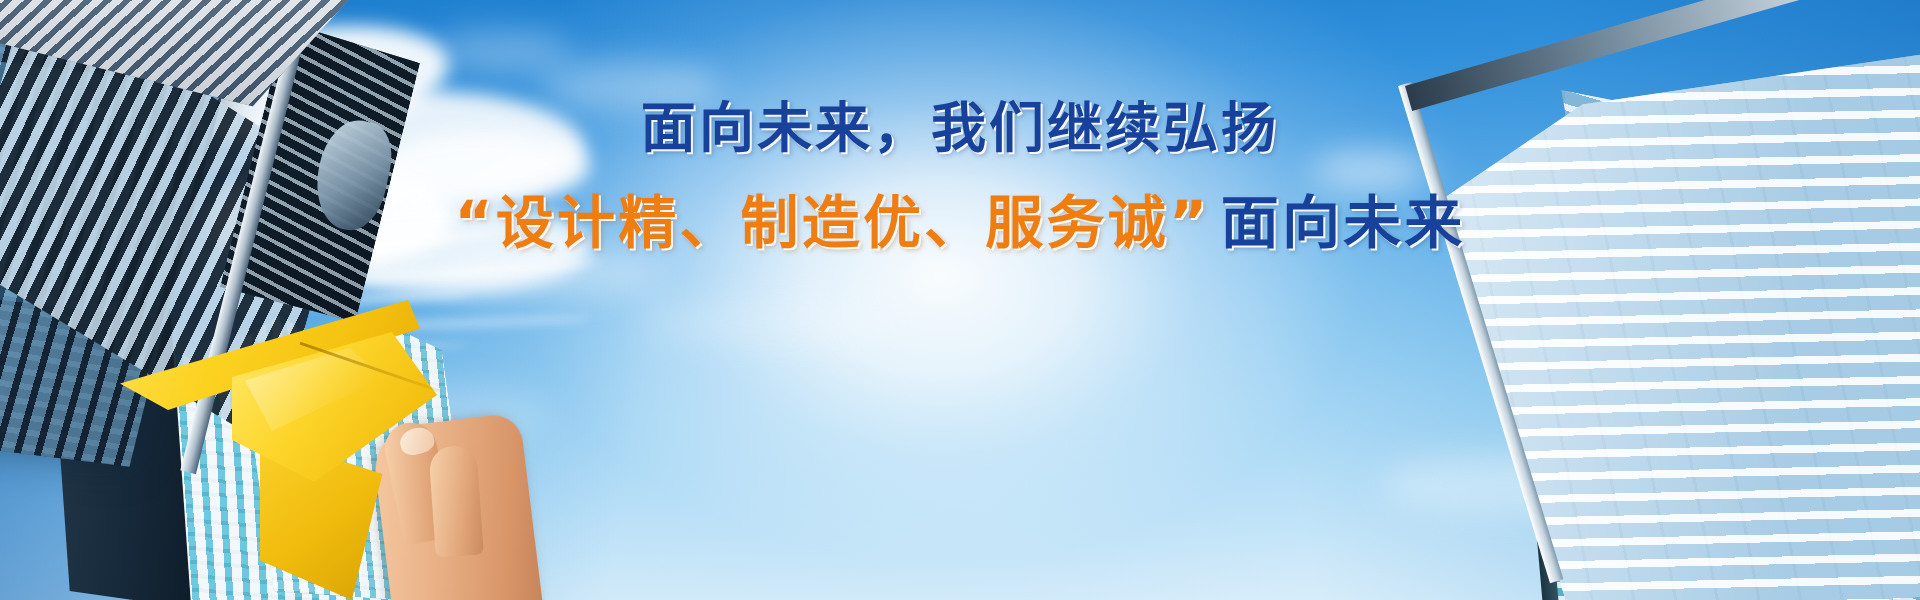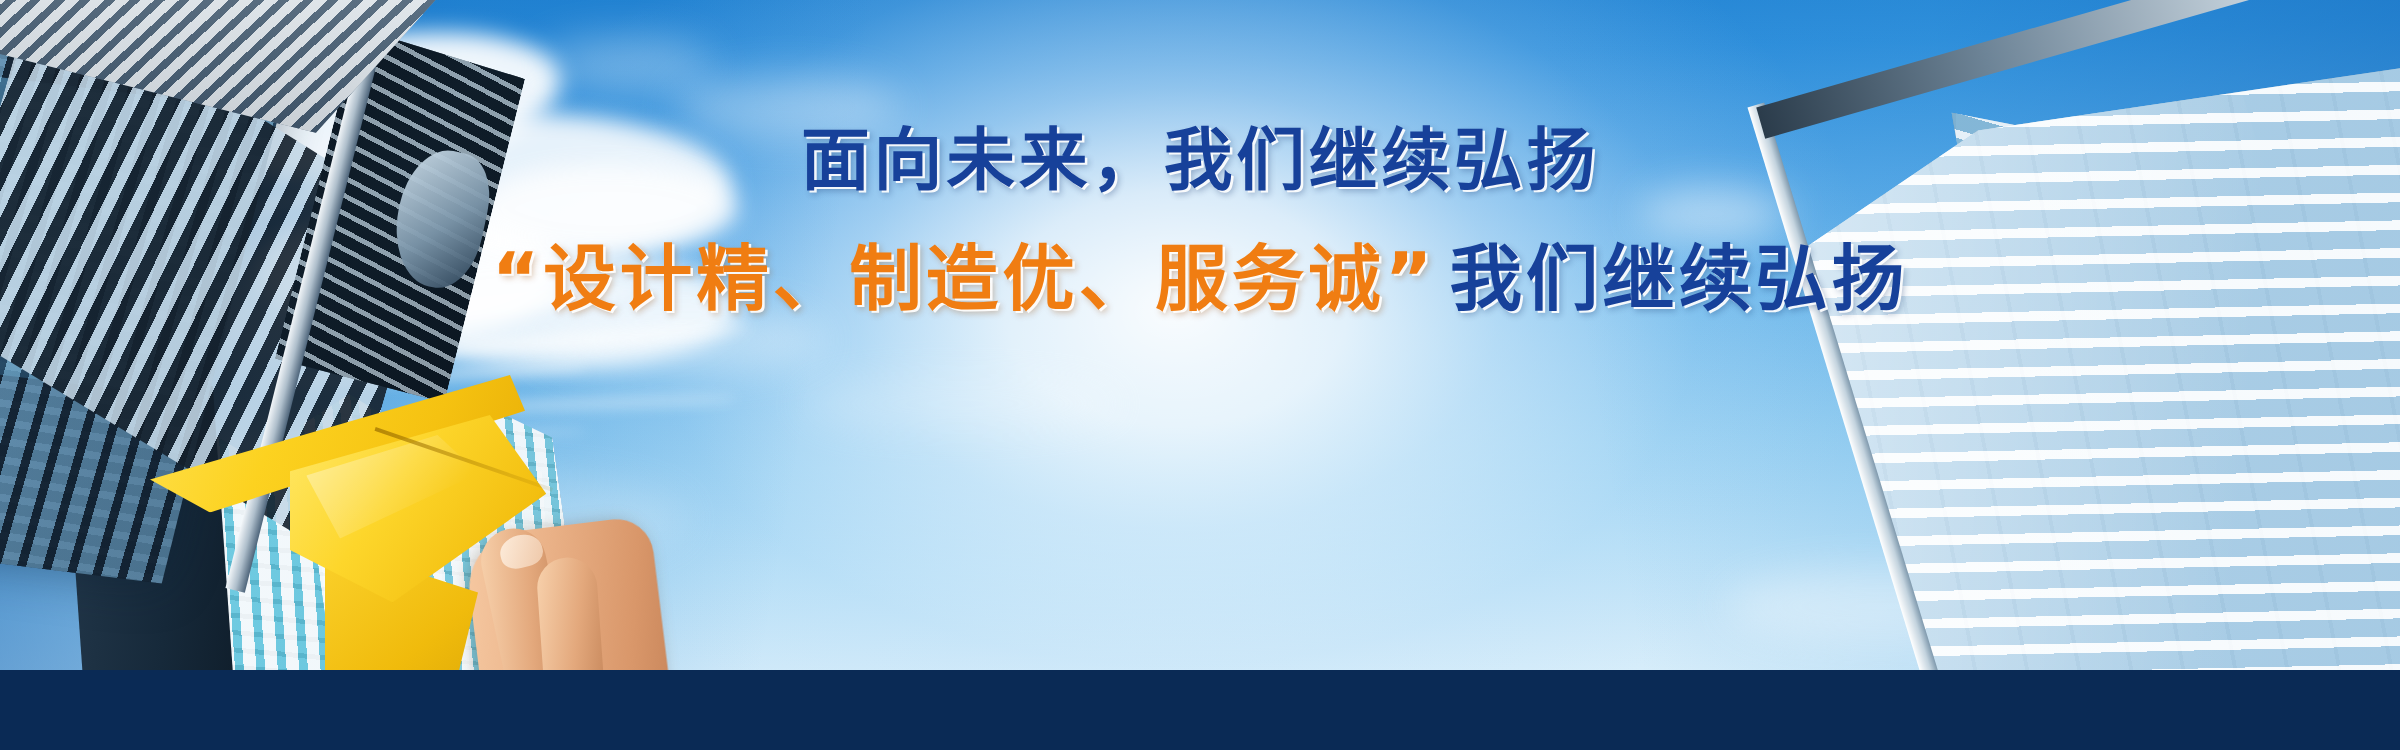--- a/index.html
+++ b/index.html
@@ -2,21 +2,21 @@
 <html lang="zh-CN"><head>
 <meta charset="utf-8">
 <title>Corporate Banner</title>
 <style>
   html,body{margin:0;padding:0;background:#0a2a55;}
   *{box-sizing:border-box;}
 
   .banner{
     position:relative;
     width:1920px;
-    height:536px;
+    height:600px;
     overflow:hidden;
     font-family:"DejaVu Sans","Liberation Sans",sans-serif;
     background:#2d8ddd;
   }
 
   
   .sky{
     position:absolute;inset:0;
     background:
       radial-gradient(ellipse 760px 520px at 49% 46%,
@@ -436,17 +436,17 @@
     <div class="wing-lower"></div>
     <div class="wing-top"></div>
     <div class="wing-body"></div>
     <div class="wing-fold"></div>
     <div class="crease"></div>
   </div>
 
   <div class="headline">
     <span class="line line1">面向未来，我们继续弘扬</span>
     <span class="line line2">
-      <span class="quoted">“设计精、制造优、服务诚”</span><span class="tail">我们继续弘扬</span>
+      <span class="quoted">“设计精、制造优、服务诚”</span><span class="tail">面向未来</span>
     </span>
   </div>
 
 </div>
 
 </body></html>

